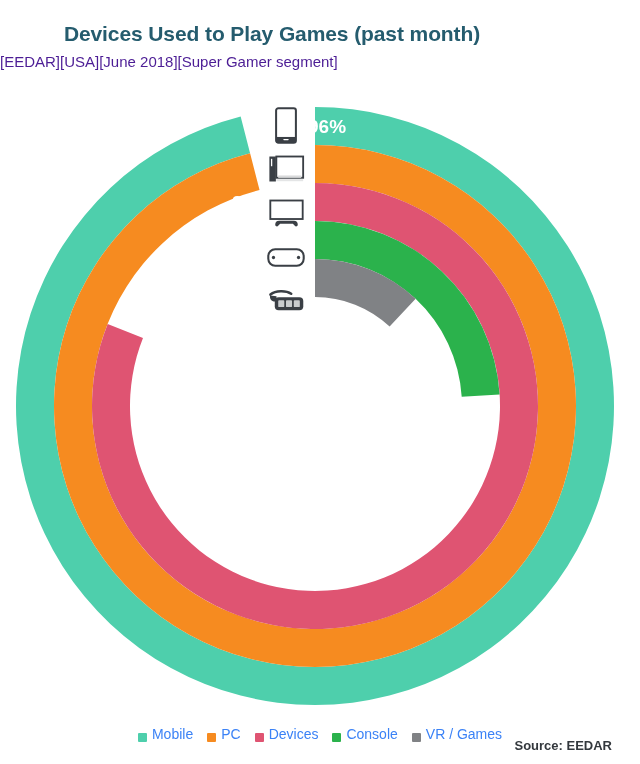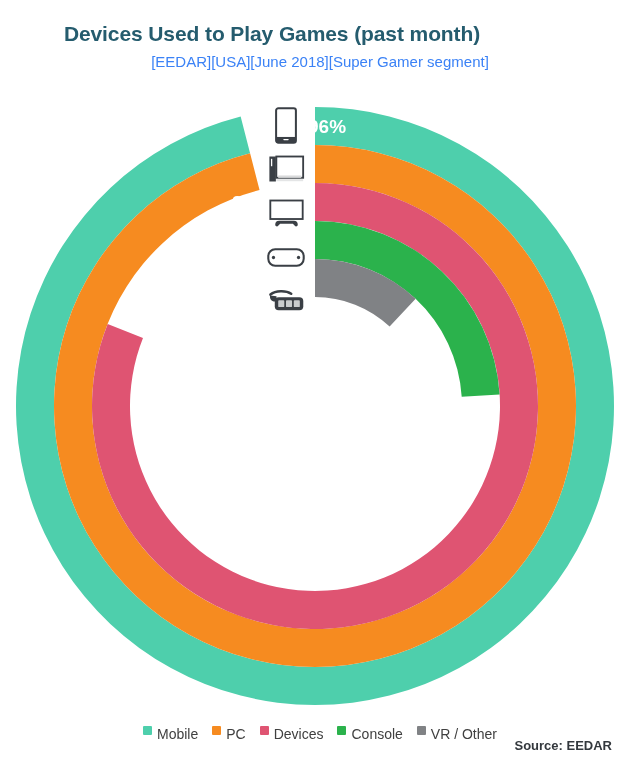--- a/index.html
+++ b/index.html
@@ -27,23 +27,22 @@
     font-size: 21px;
     font-weight: bold;
     color: #255c6e;
     letter-spacing: -0.1px;
   }
   .subtitle {
     position: absolute;
     top: 53px;
     left: 0;
     width: 640px;
-    text-align: center;
     font-size: 15px;
-    color: #3b82f6;
+    color: #4c1d95;
   }
   .plot {
     position: absolute;
     top: 0;
     left: 0;
     width: 640px;
     height: 720px;
   }
   .icon-col {
     position: absolute;
@@ -73,24 +72,24 @@
     top: 722px;
     width: 640px;
     height: 24px;
     display: flex;
     align-items: center;
     justify-content: center;
     gap: 14px;
   }
   .legend-item {
     display: flex;
-    align-items: flex-start;
+    align-items: flex-end;
     gap: 5px;
     font-size: 14px;
-    color: #404040;
+    color: #3b82f6;
   }
   .legend-swatch {
     width: 9px;
     height: 9px;
     display: inline-block;
     border-radius: 1px;
   }
   .source {
     position: absolute;
     right: 28px;
@@ -181,19 +180,19 @@
       <div class="legend-item">
         <span class="legend-swatch" style="background: rgb(223, 84, 114);"></span>
         <span>Devices</span>
       </div>
       <div class="legend-item">
         <span class="legend-swatch" style="background: rgb(43, 178, 76);"></span>
         <span>Console</span>
       </div>
       <div class="legend-item">
         <span class="legend-swatch" style="background: rgb(128, 130, 133);"></span>
-        <span>VR / Other</span>
+        <span>VR / Games</span>
       </div>
     </div>
 
   <div class="source">Source: EEDAR</div>
 
 </div>
 
 </body></html>

